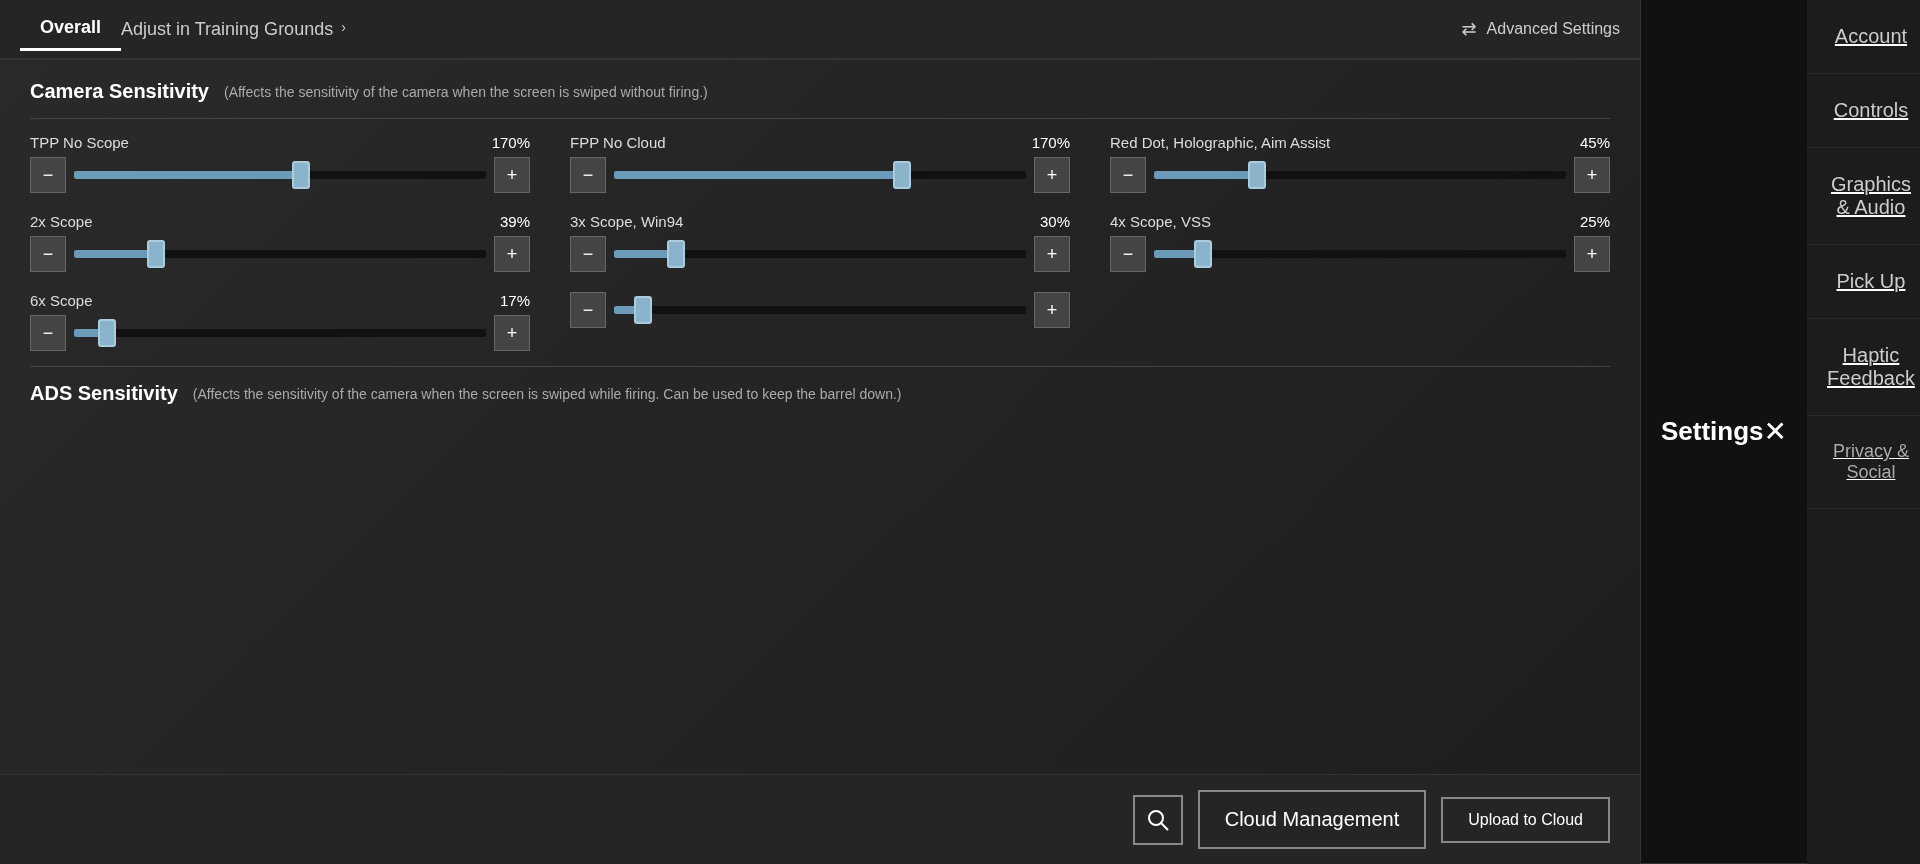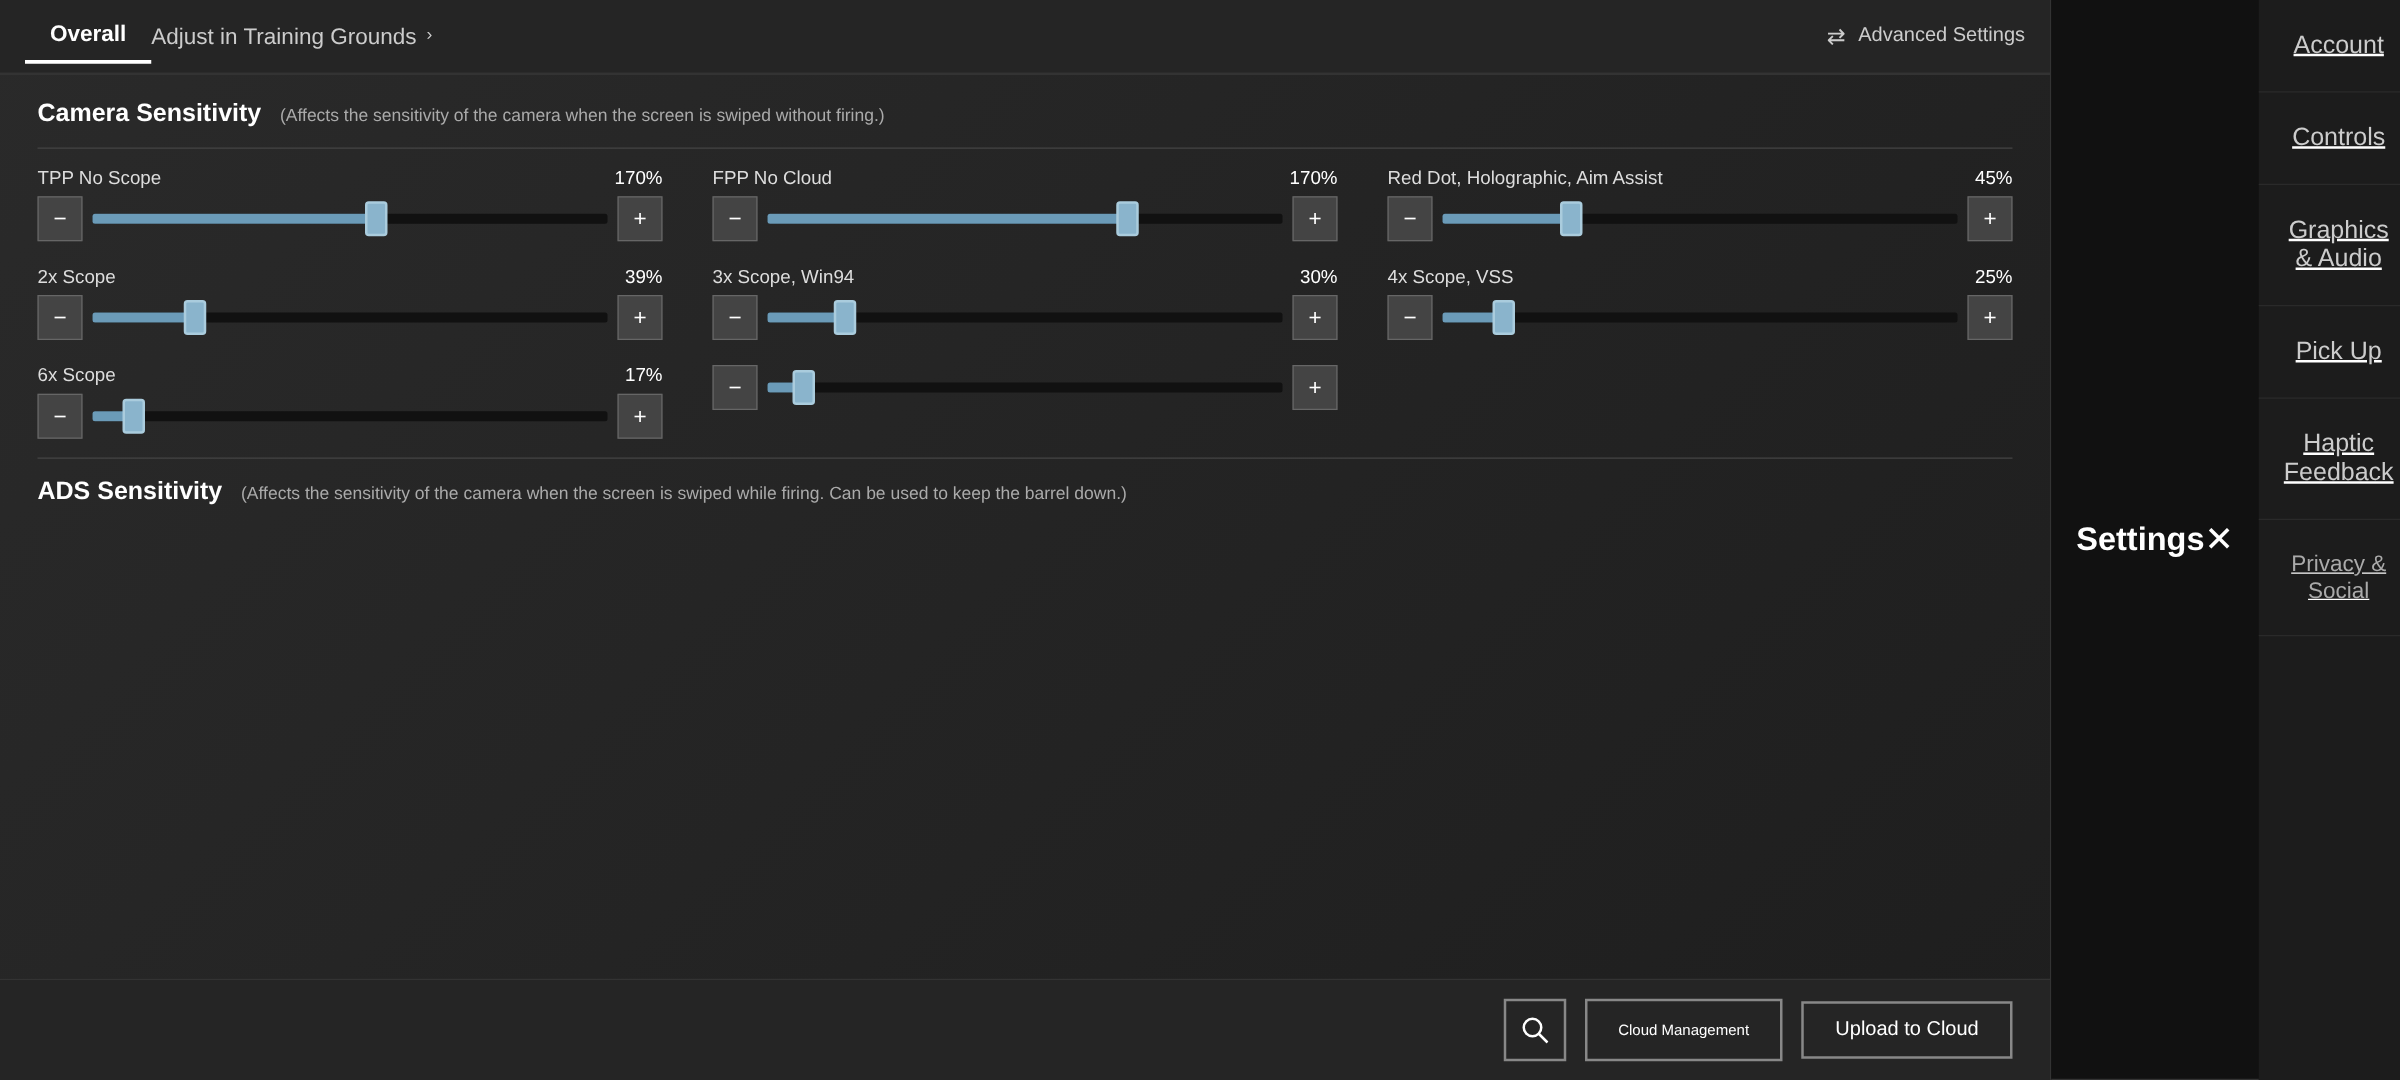--- a/index.html
+++ b/index.html
@@ -201,21 +201,21 @@
       justify-content: center;
       cursor: pointer;
       font-size: 20px;
     }
 
     .cloud-management-btn {
       padding: 16px 25px;
       background: transparent;
       border: 2px solid #888;
       color: #fff;
-      font-size: 12px;
+      font-size: 20px;
       cursor: pointer;
     }
 
     .upload-cloud-btn {
       padding: 12px 25px;
       background: transparent;
       border: 2px solid #888;
       color: #fff;
       font-size: 16px;
       cursor: pointer;

